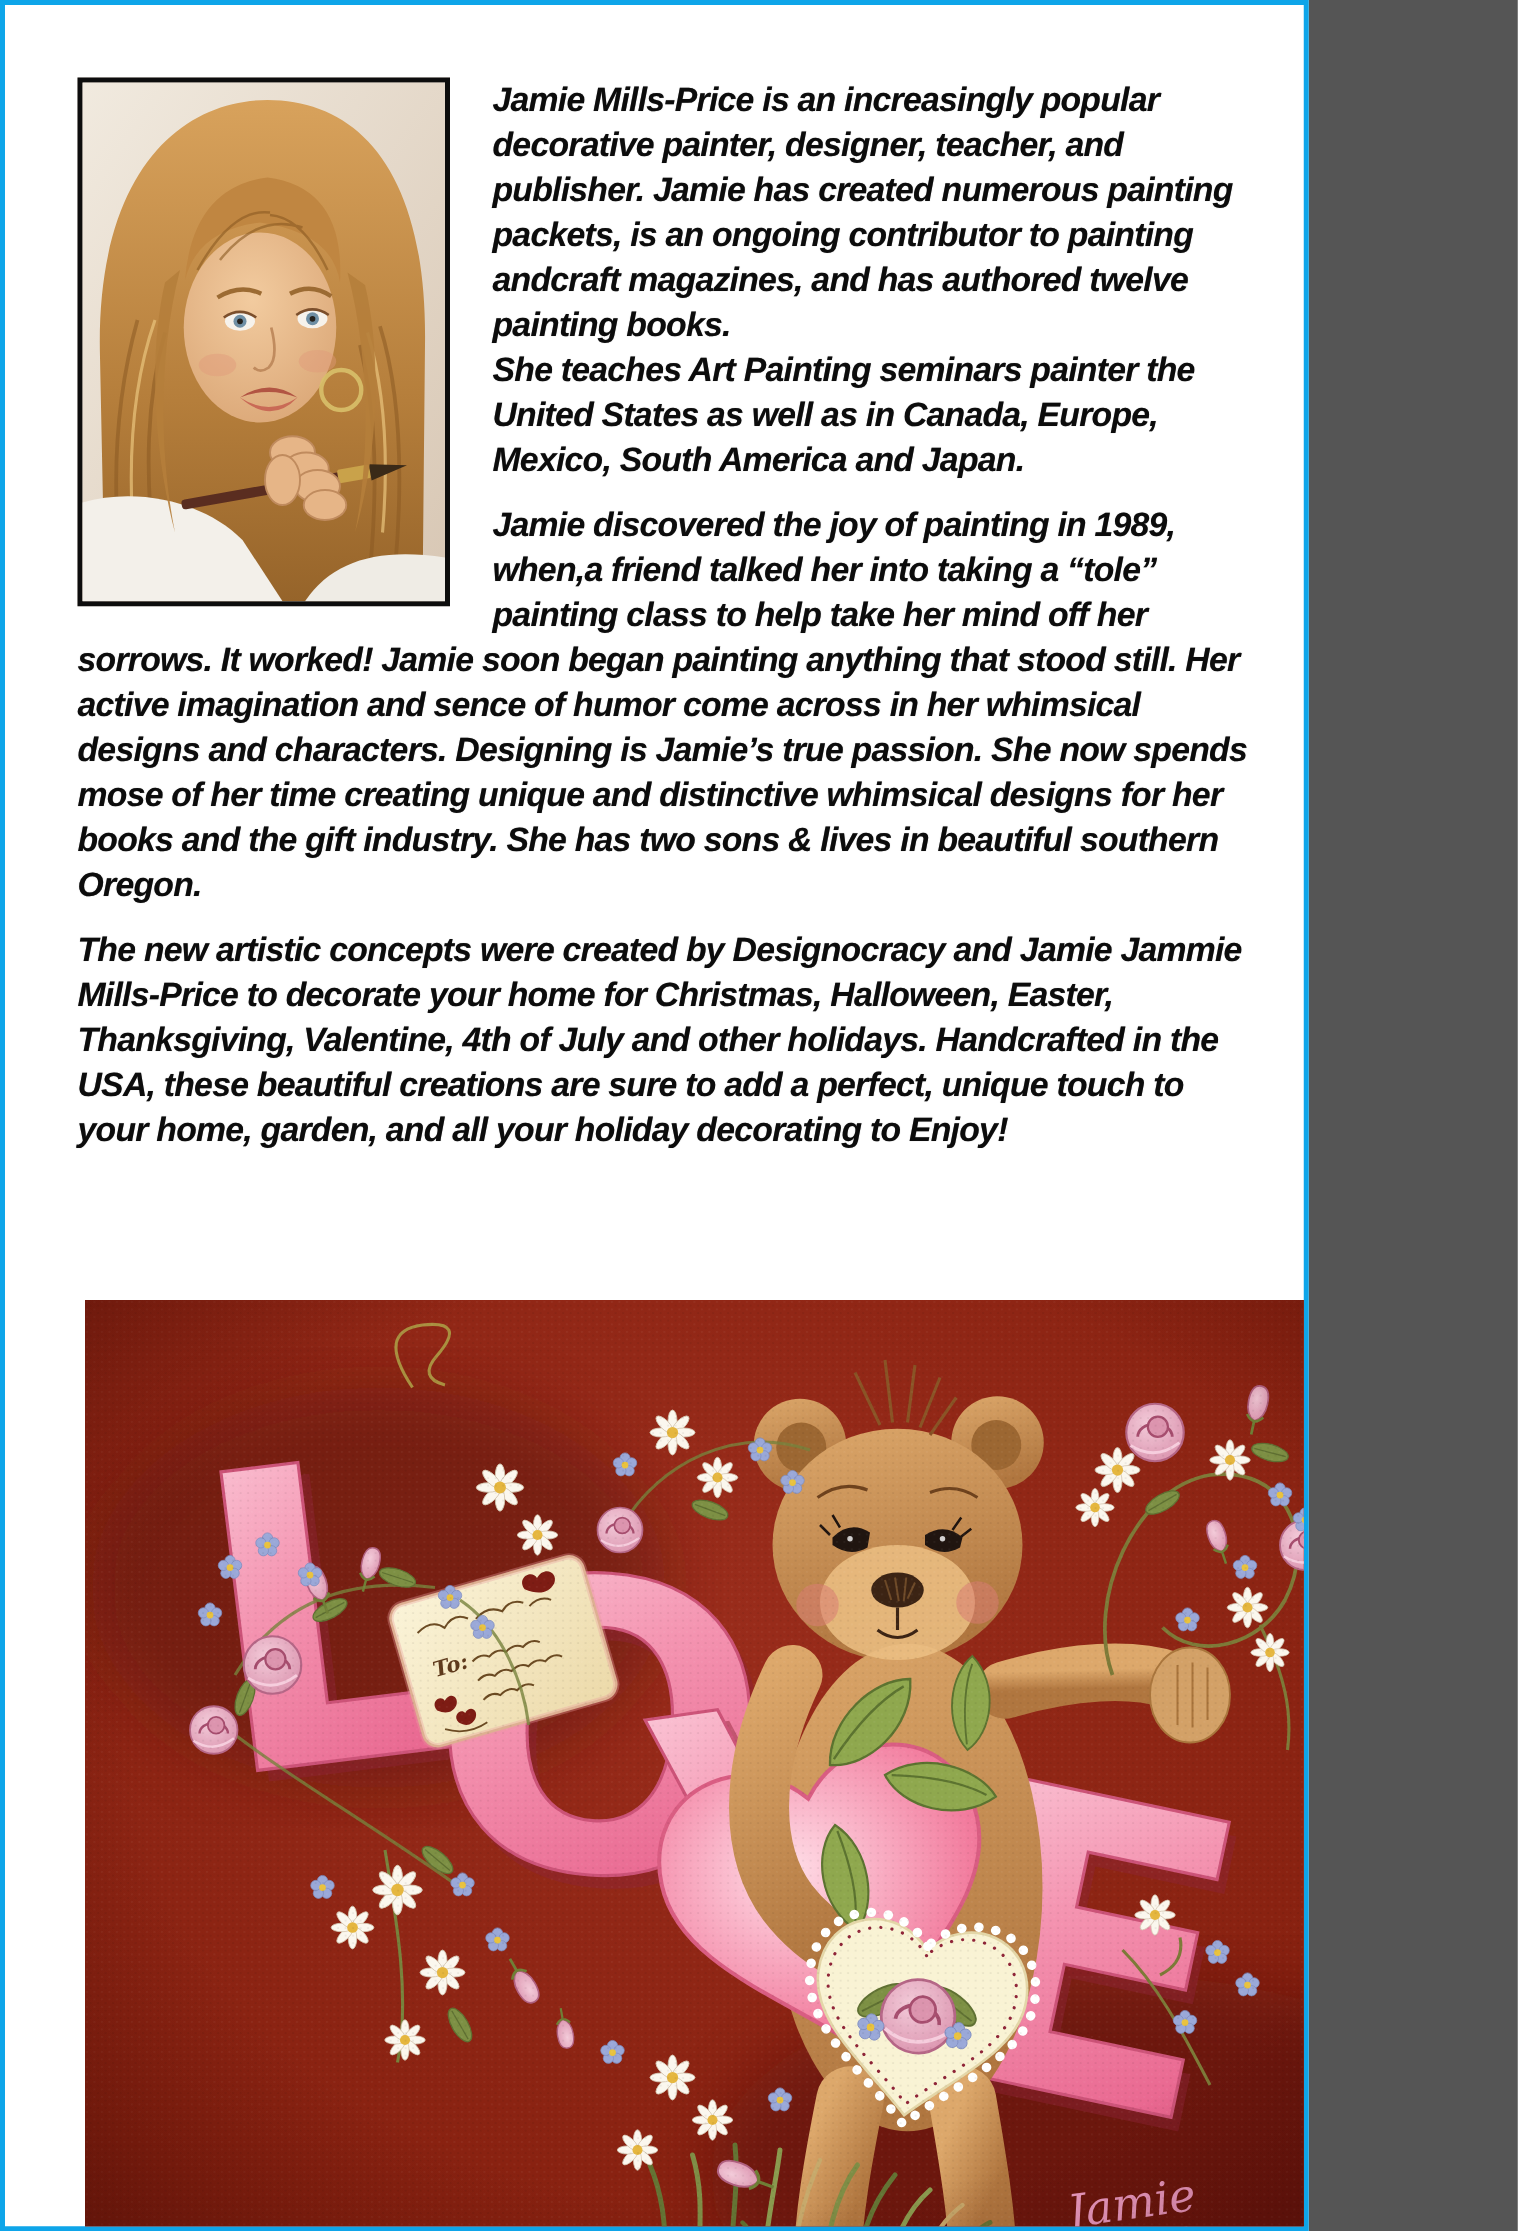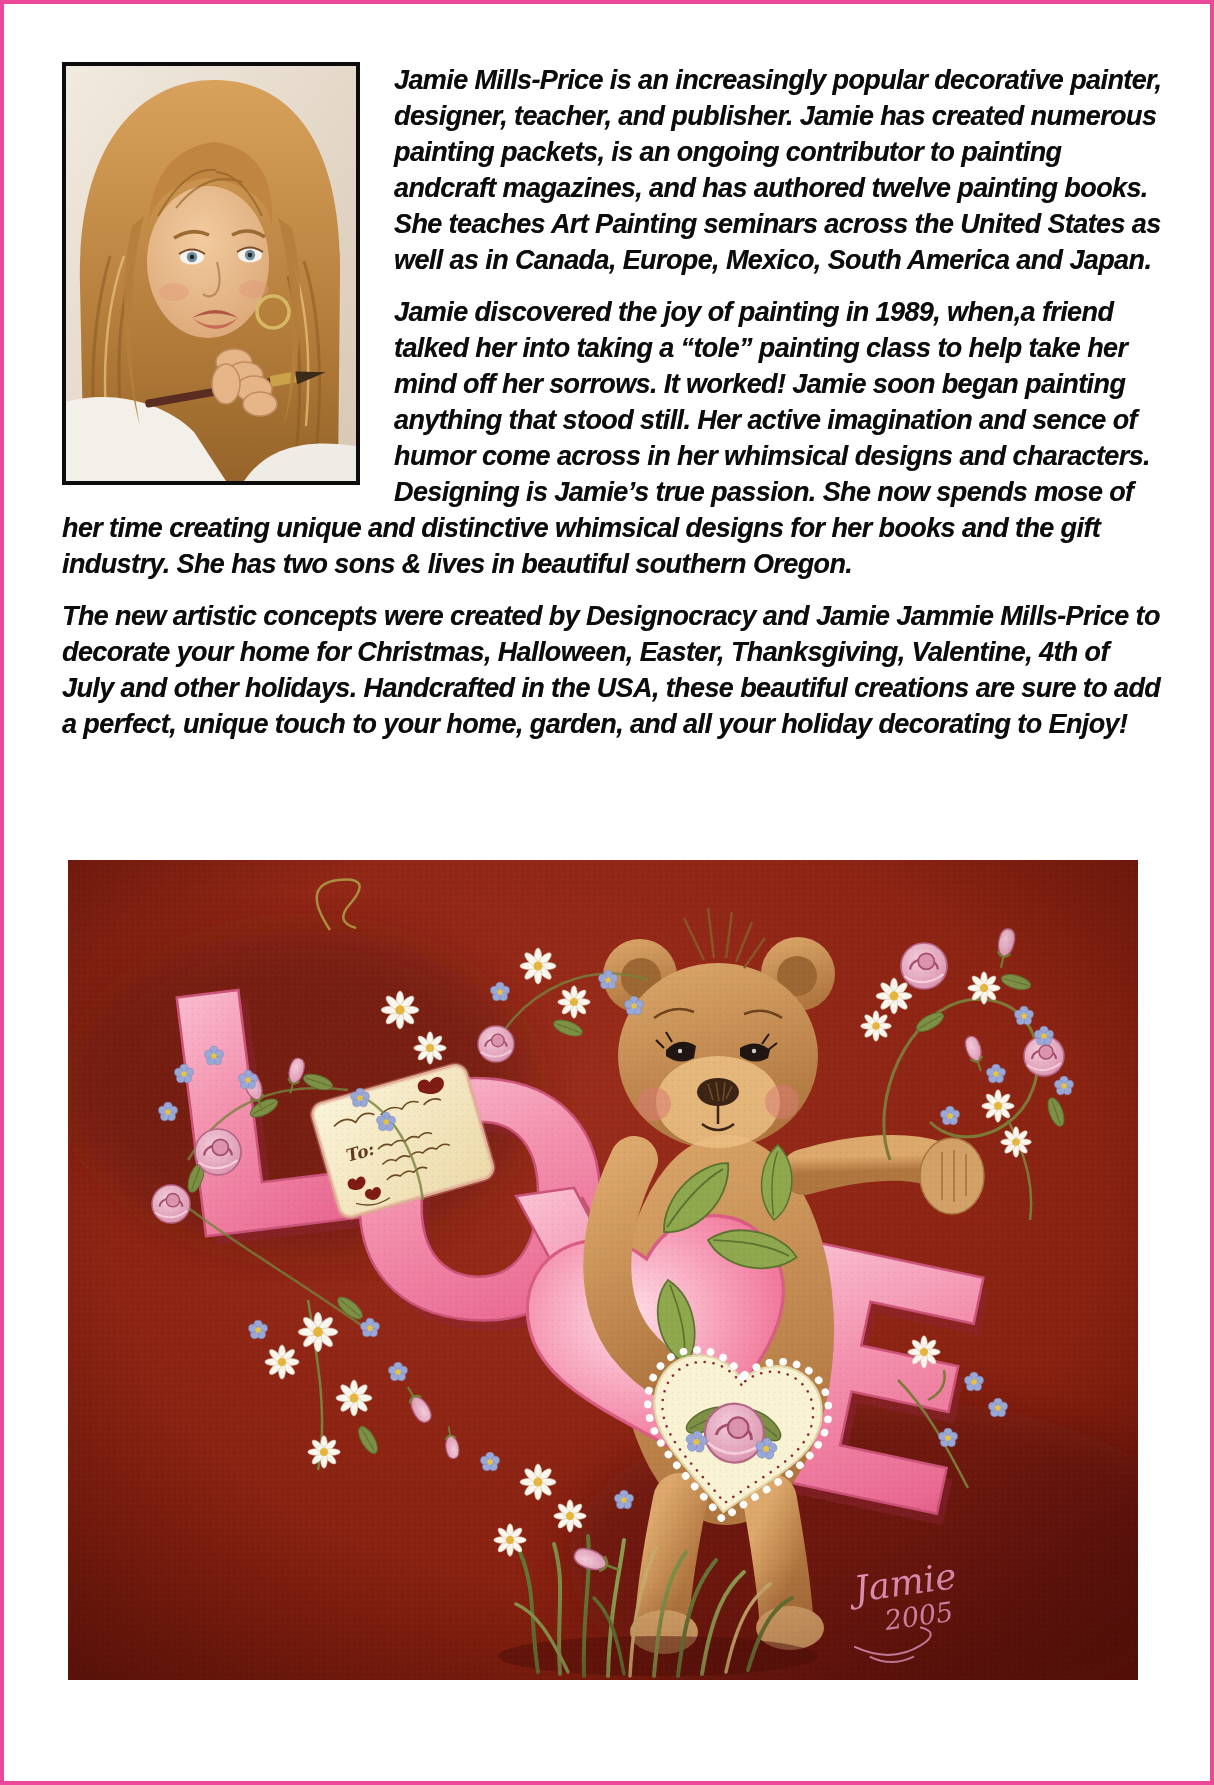--- a/index.html
+++ b/index.html
@@ -1,21 +1,21 @@
 <!DOCTYPE html>
 <html><head>
 <meta charset="utf-8">
 <style>
   html,body{margin:0;padding:0;background:#555;}
   .page{
     position:relative;
-    width:1214px;height:1785px;
+    width:1047px;height:1785px;
     box-sizing:border-box;
     background:#ffffff;
-    border:4px solid #ec4899;
+    border:4px solid #0ea5e9;
     overflow:hidden;
     font-family:"Liberation Sans", sans-serif;
   }
   .content{padding:58px 44px 0 58px;}
   .portrait-frame{
     float:left;
     width:290px;height:415px;
     border:4px solid #0d0d0d;
     margin:0 34px 20px 0;
     background:#e9dfd2;
@@ -114,21 +114,21 @@
         </g>
 
         <path d="M78,150 C60,220 62,300 74,360 C58,300 52,220 66,160 Z" fill="#b57e3b" opacity="0.9"></path>
         <path d="M212,152 C230,220 230,300 218,360 C236,300 240,220 226,162 Z" fill="#b57e3b" opacity="0.9"></path>
       </svg>
     </div>
 
     <div class="bio">
       <p>
         <span>Jamie Mills-Price is an increasingly popular decorative painter, designer, teacher, and publisher. Jamie has created numerous painting packets, is an ongoing contributor to painting andcraft magazines, and has authored twelve painting books.</span>
-        <span>She teaches Art Painting seminars across the United States as well as in Canada, Europe, Mexico, South America and Japan.</span>
+        <span>She teaches Art Painting seminars painter the United States as well as in Canada, Europe, Mexico, South America and Japan.</span>
       </p>
       <p>Jamie discovered the joy of painting in 1989, when,a friend talked her into taking a “tole” painting class to help take her mind off her sorrows. It worked! Jamie soon began painting anything that stood still. Her active imagination and sence of humor come across in her whimsical designs and characters. Designing is Jamie’s true passion. She now spends mose of her time creating unique and distinctive whimsical designs for her books and the gift industry. She has two sons &amp; lives in beautiful southern Oregon.</p>
       <p>The new artistic concepts were created by Designocracy and Jamie Jammie Mills-Price to decorate your home for Christmas, Halloween, Easter, Thanksgiving, Valentine, 4th of July and other holidays. Handcrafted in the USA, these beautiful creations are sure to add a perfect, unique touch to your home, garden, and all your holiday decorating to Enjoy!</p>
     </div>
 
     <div class="painting">
       <svg viewBox="0 0 1070 820">
         <defs>
           <radialGradient id="bgG" cx="0.42" cy="0.3" r="1.0">
             <stop offset="0" stop-color="#9b2d1c"></stop>

